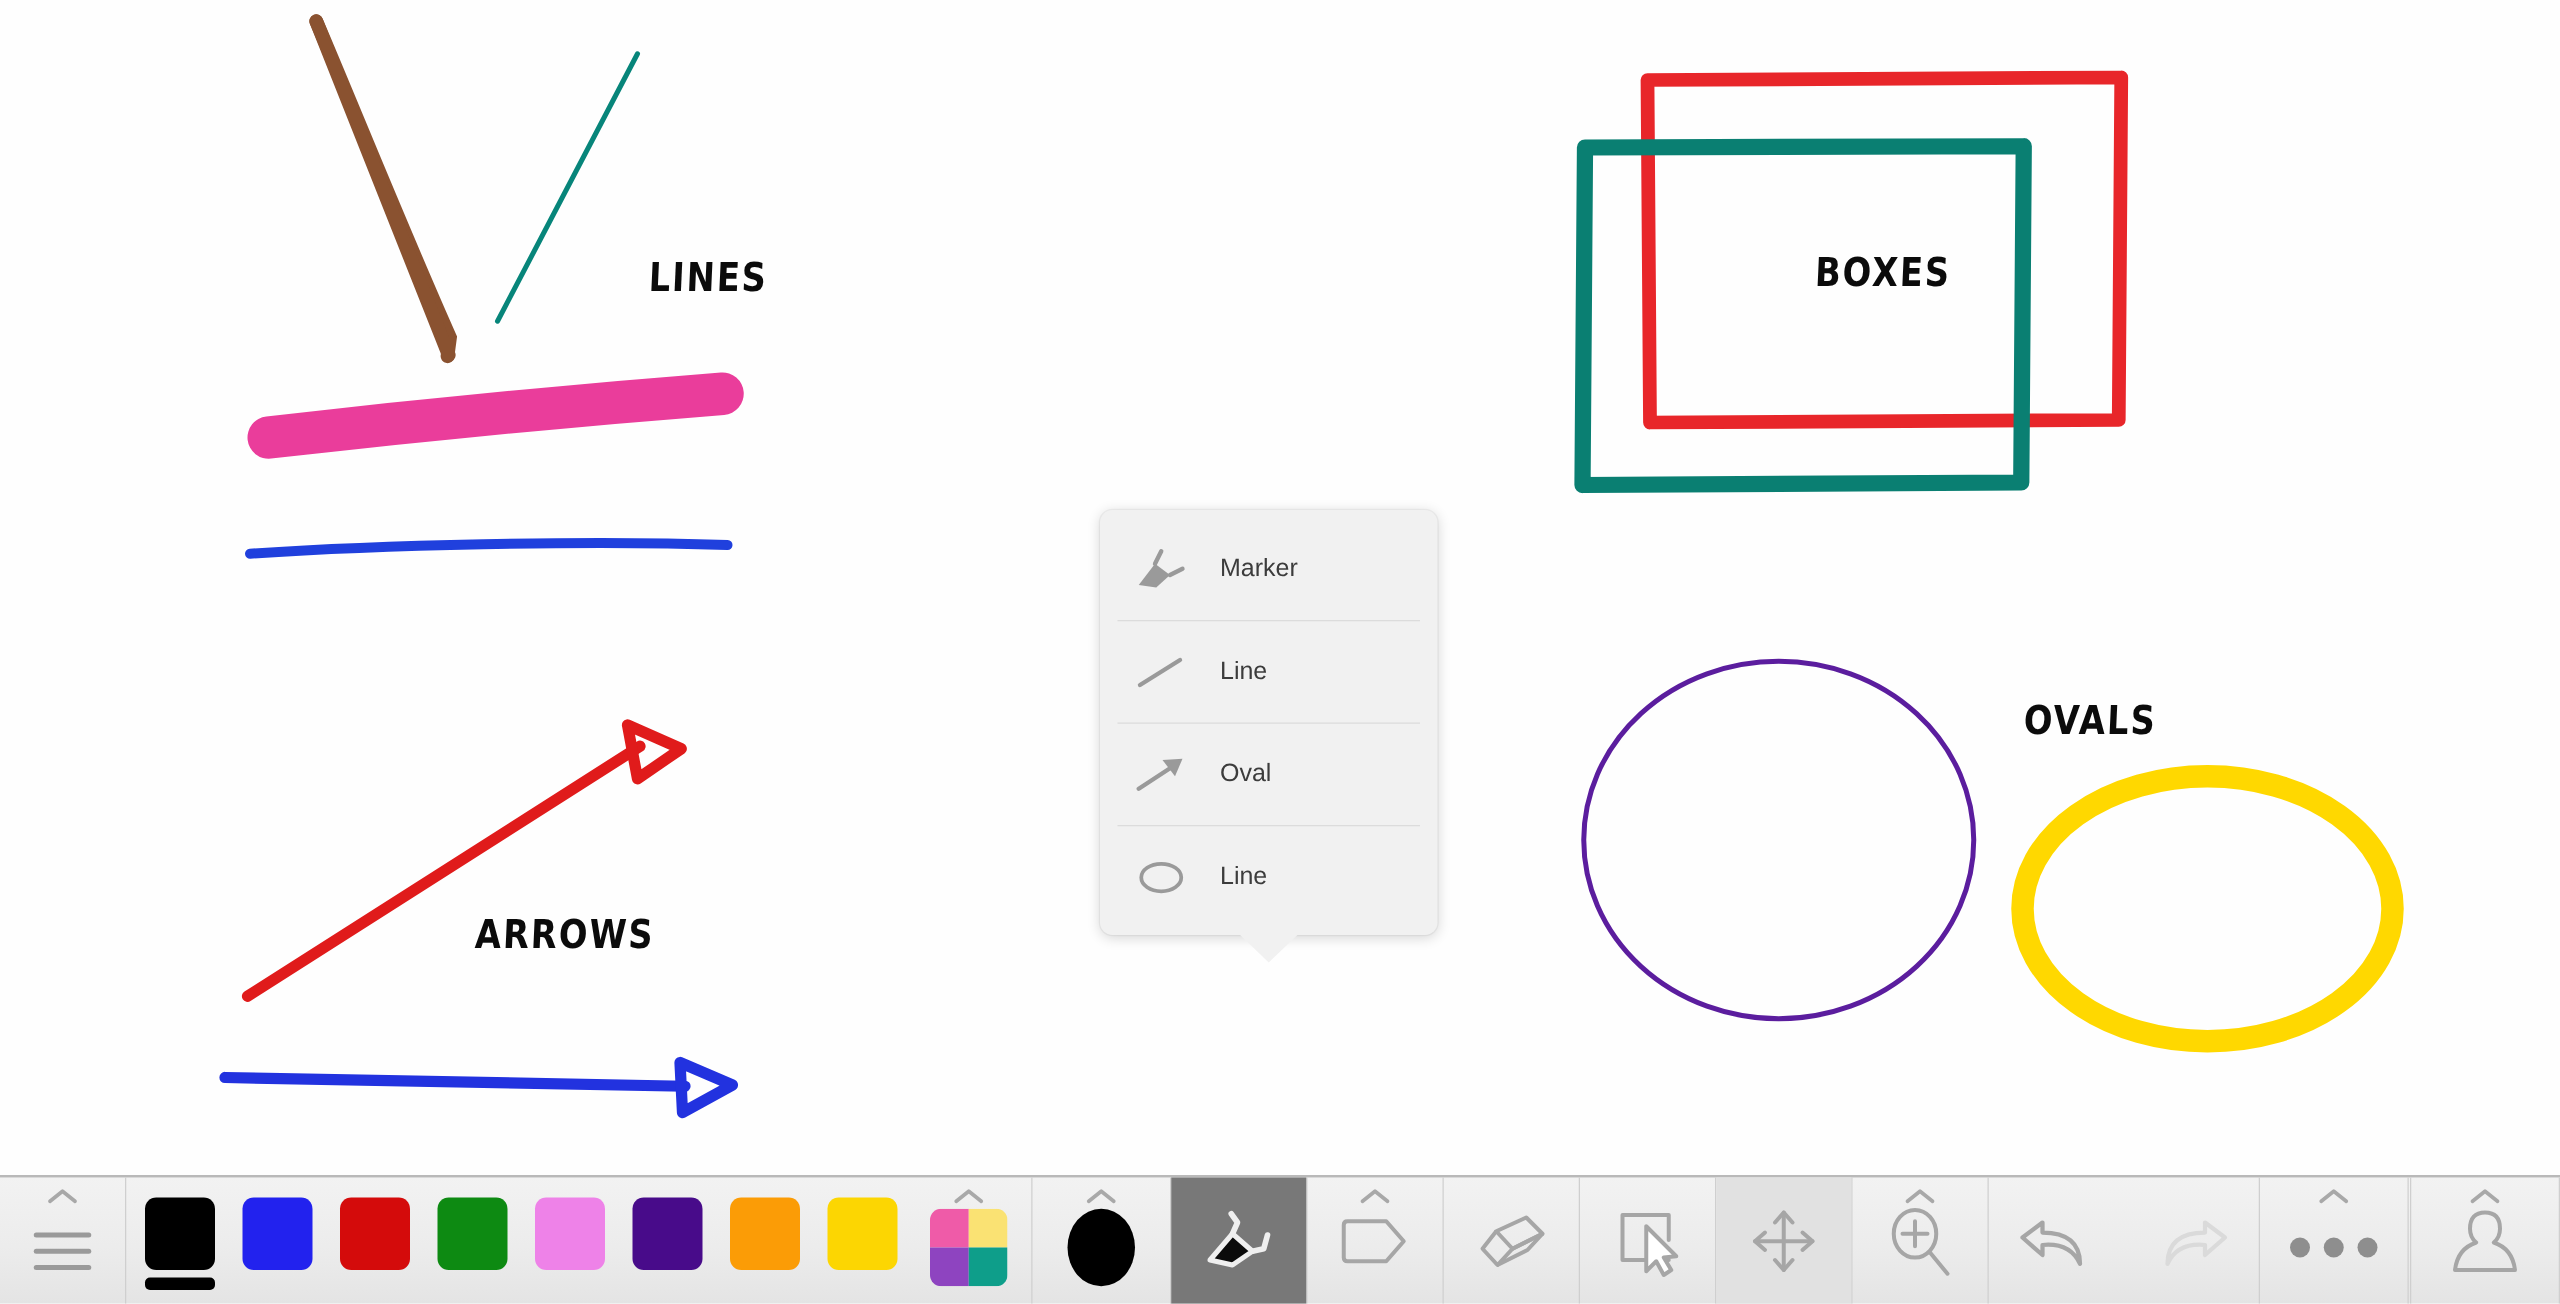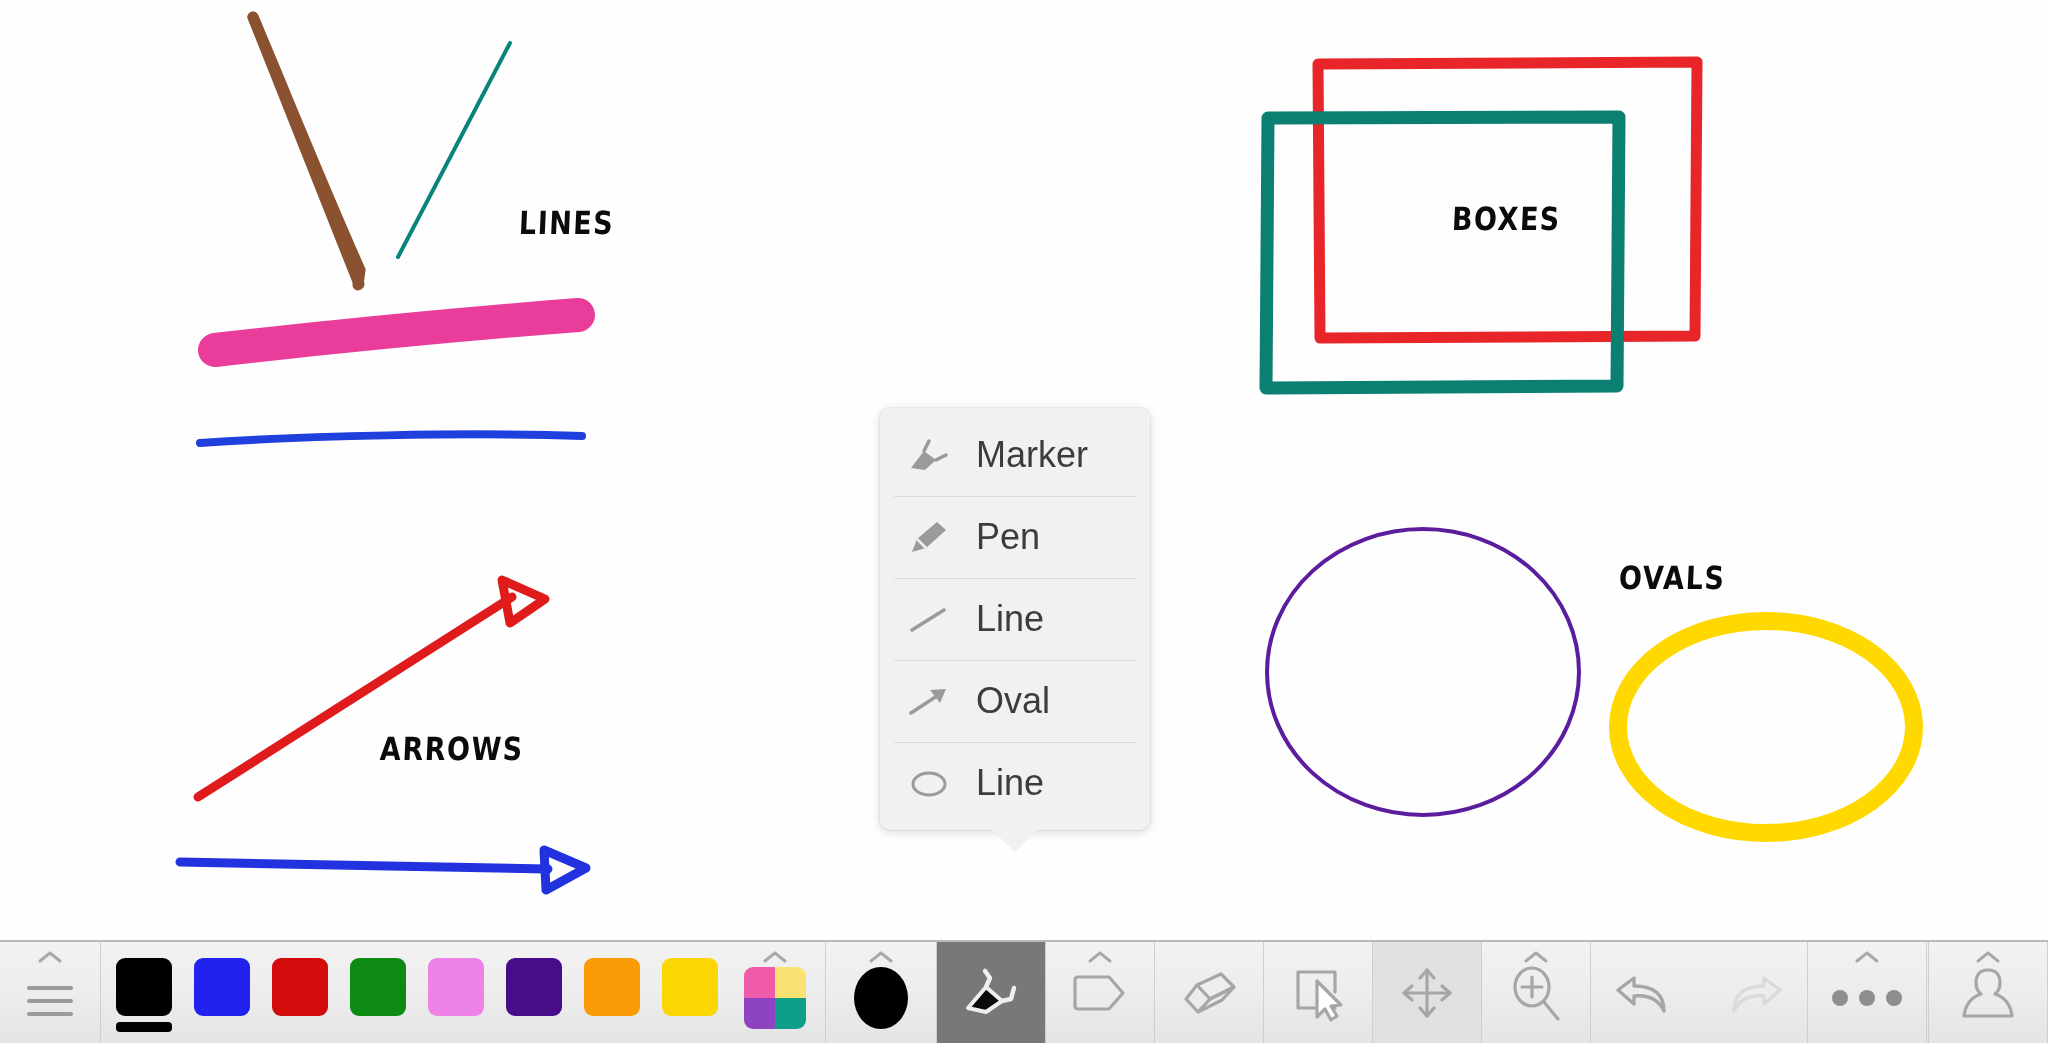--- a/index.html
+++ b/index.html
@@ -91,21 +91,21 @@
   }
   .popup-icon {
     width: 56px; height: 46px;
     display: flex;
     align-items: center;
     justify-content: center;
     flex: 0 0 auto;
     margin-right: 18px;
   }
   .popup-label {
-    font-size: 36px;
+    font-size: 20px;
     color: #3c3c3c;
     font-family: "Liberation Sans", sans-serif;
     font-weight: 400;
   }
 
   
   #toolbar {
     position: absolute;
     left: 0;
     top: 940px;
@@ -264,29 +264,20 @@
     <div class="popup-row">
       <span class="popup-icon">
         <svg width="48" height="40" viewBox="0 0 48 40">
           <path d="M5 33 L18 16 L30 25 L19 35 Z" fill="#9a9a9a"></path>
           <path d="M18 16 L23 6 M30 25 L40 20" stroke="#9a9a9a" stroke-width="3.5" fill="none" stroke-linecap="round"></path>
         </svg>
       </span>
       <span class="popup-label">Marker</span>
     </div>
 
-    <div class="popup-row">
-      <span class="popup-icon">
-        <svg width="48" height="40" viewBox="0 0 48 40">
-          <path d="M6 35 L11 22 L31 5 L40 13 L20 31 Z" fill="#9a9a9a"></path>
-          <path d="M11 22 L20 31" stroke="#f1f1f1" stroke-width="2.5"></path>
-        </svg>
-      </span>
-      <span class="popup-label">Pen</span>
-    </div>
 
     <div class="popup-row">
       <span class="popup-icon">
         <svg width="48" height="40" viewBox="0 0 48 40">
           <path d="M6 31 L38 11" stroke="#9a9a9a" stroke-width="3.5" fill="none" stroke-linecap="round"></path>
         </svg>
       </span>
       <span class="popup-label">Line</span>
     </div>
 

